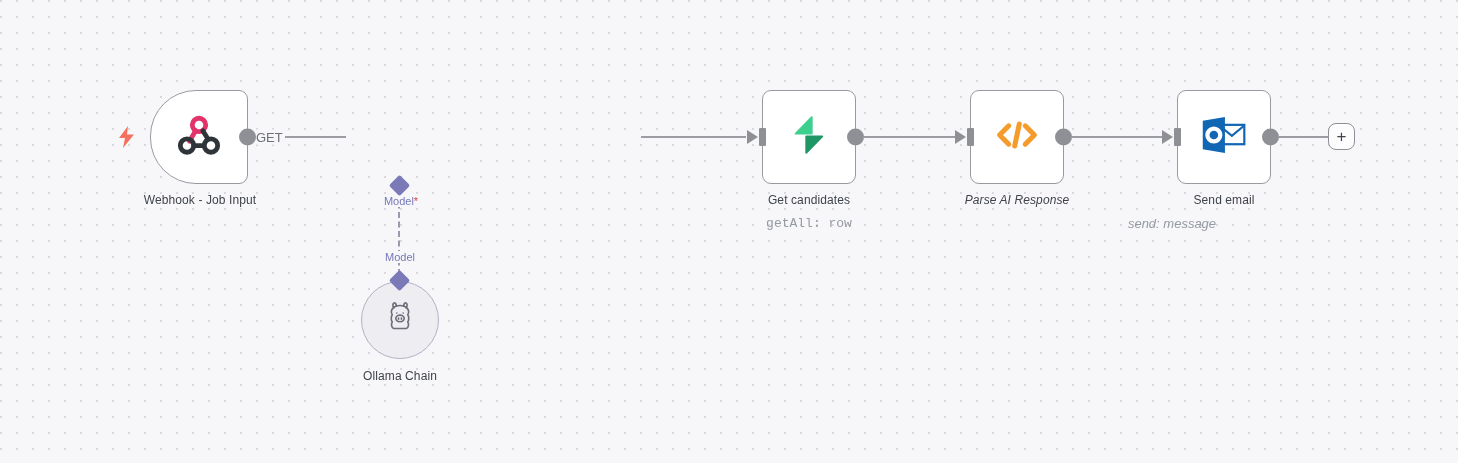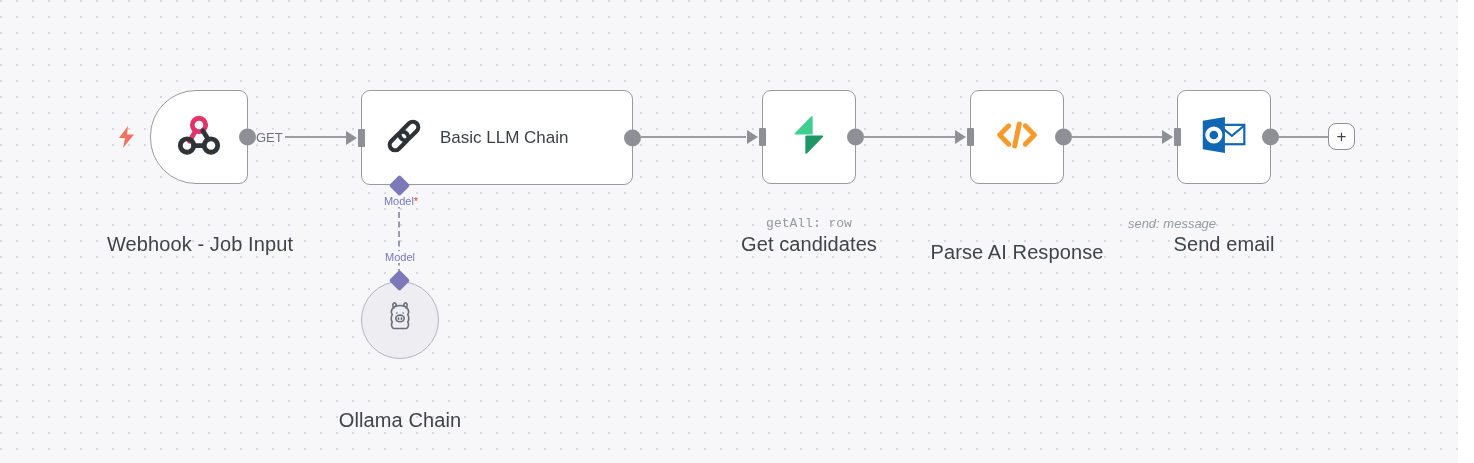--- a/index.html
+++ b/index.html
@@ -30,21 +30,21 @@
     width:0;height:0;border-left:11px solid #8e9095;
     border-top:7px solid transparent;border-bottom:7px solid transparent;z-index:4;
   }
   .edge{position:absolute;height:2px;background:#9b9da2;top:136px;z-index:1;}
   .edge-label{
     position:absolute;z-index:2;font-size:13px;color:#6d7177;
     background:#f7f7f9;padding:0 2px;transform:translateY(-50%);
   }
   .node-label{
     position:absolute;transform:translateX(-50%);white-space:nowrap;
-    font-size:20px;font-weight:500;color:#3f434a;z-index:3;letter-spacing:.1px;margin-top:40px;
+    font-size:12px;font-weight:500;color:#3f434a;z-index:3;letter-spacing:.1px;
   }
   .node-sub{
     position:absolute;transform:translateX(-50%);white-space:nowrap;
     font-size:13px;font-weight:400;color:#959aa3;z-index:3;
   }
   .diamond{
     position:absolute;width:15px;height:15px;background:#7b79b8;
     border-radius:2px;transform:rotate(45deg);z-index:5;
   }
   .dashed-v{position:absolute;width:0;border-left:2px dashed #9a9aaf;z-index:1;}
@@ -99,34 +99,20 @@
         <circle cx="11.5" cy="35" r="7" stroke="#2f3439" stroke-width="5"></circle>
         <path d="M18.5 35 H29" stroke="#2f3439" stroke-width="5" stroke-linecap="round"></path>
         <circle cx="36.5" cy="35" r="7" stroke="#2f3439" stroke-width="5"></circle>
         <path d="M33.5 28.5 L28 19.5" stroke="#2f3439" stroke-width="5" stroke-linecap="round"></path>
       </svg>
     </span>
     <div class="out-dot"></div>
   </div>
   <div class="node-label" style="left:200px;top:193px;">Webhook - Job Input</div>
 
-  <div class="node wide" style="left:361px;top:90px;width:272px;height:95px;padding-left:22px;">
-    <div class="in-arrow"></div>
-    <div class="in-bar"></div>
-    <span>
-      <svg width="40" height="40" viewBox="0 0 48 48" fill="none">
-        <g transform="rotate(-45 24 24)">
-          <rect x="2.5" y="17.5" width="26" height="13" rx="6.5" stroke="#2e3338" stroke-width="5"></rect>
-          <rect x="19.5" y="17.5" width="26" height="13" rx="6.5" stroke="#2e3338" stroke-width="5"></rect>
-        </g>
-      </svg>
-    </span>
-    <span class="llm-title">Basic LLM Chain</span>
-    <div class="out-dot"></div>
-  </div>
 
   <div class="circle-node" style="left:361px;top:281px;">
     <span>
       <svg width="38" height="40" viewBox="0 0 40 44" fill="none" stroke="#6e6e7a" stroke-width="1.8" stroke-linecap="round" stroke-linejoin="round">
         <path d="M13 11 C10.5 5,15.5 3,16 9"></path>
         <path d="M27 11 C29.5 5,24.5 3,24 9"></path>
         <path d="M12.5 11 C10 13,10 16.5,11.5 18.5 C10 20.5,10 24.5,11.5 26.5 C10 28.5,10.5 32.5,13 33.5 L27 33.5 C29.5 32.5,30 28.5,28.5 26.5 C30 24.5,30 20.5,28.5 18.5 C30 16.5,30 13,27.5 11 C25.5 8.8,23.5 8.2,20 8.2 C16.5 8.2,14.5 8.8,12.5 11 Z"></path>
         <circle cx="16.5" cy="16.5" r="0.9" fill="#6e6e7a" stroke="none"></circle>
         <circle cx="23.5" cy="16.5" r="0.9" fill="#6e6e7a" stroke="none"></circle>
         <ellipse cx="20" cy="22.5" rx="4.6" ry="3.6"></ellipse>
@@ -155,21 +141,21 @@
     <div class="in-bar"></div>
     <span>
       <svg width="44" height="44" viewBox="0 0 48 48" fill="none" stroke="#f59b2b" stroke-width="5.5" stroke-linecap="round" stroke-linejoin="round">
         <polyline points="15,14 5,24 15,34"></polyline>
         <polyline points="33,14 43,24 33,34"></polyline>
         <line x1="26.5" y1="12" x2="21.5" y2="36"></line>
       </svg>
     </span>
     <div class="out-dot"></div>
   </div>
-  <div class="node-label" style="left:1017px;top:201px;">Parse AI Response</div>
+  <div class="node-label" style="left:1017px;top:193px;font-style:italic;">Parse AI Response</div>
 
   <div class="node" style="left:1177px;top:90px;width:94px;height:94px;">
     <div class="in-arrow"></div>
     <div class="in-bar"></div>
     <span>
       <svg width="48" height="44" viewBox="0 0 52 46">
         <rect x="21" y="12" width="27" height="21" fill="#ffffff" stroke="#1267b4" stroke-width="2.4"></rect>
         <polyline points="22,13.5 34.5,24 47,13.5" fill="none" stroke="#1267b4" stroke-width="2.4"></polyline>
         <path d="M3 7.5 L27 3.5 L27 42.5 L3 38.5 Z" fill="#1267b4"></path>
         <circle cx="15" cy="23" r="7" fill="none" stroke="#ffffff" stroke-width="4.6"></circle>

